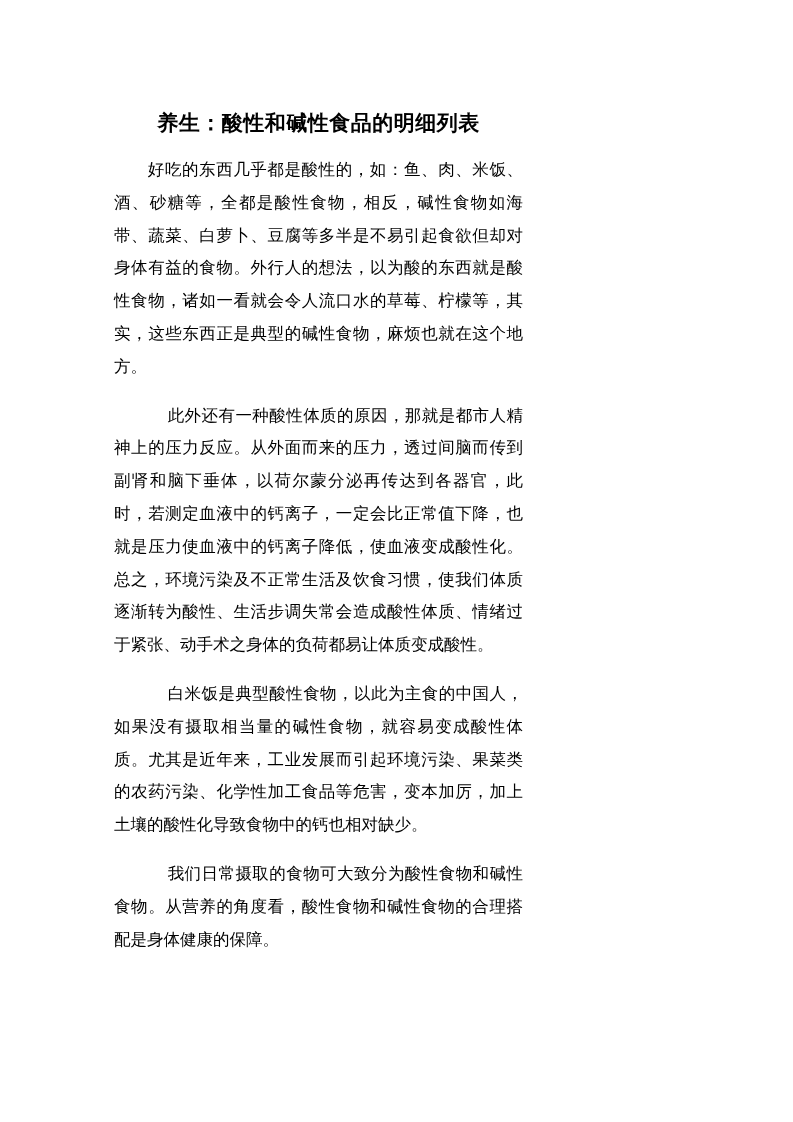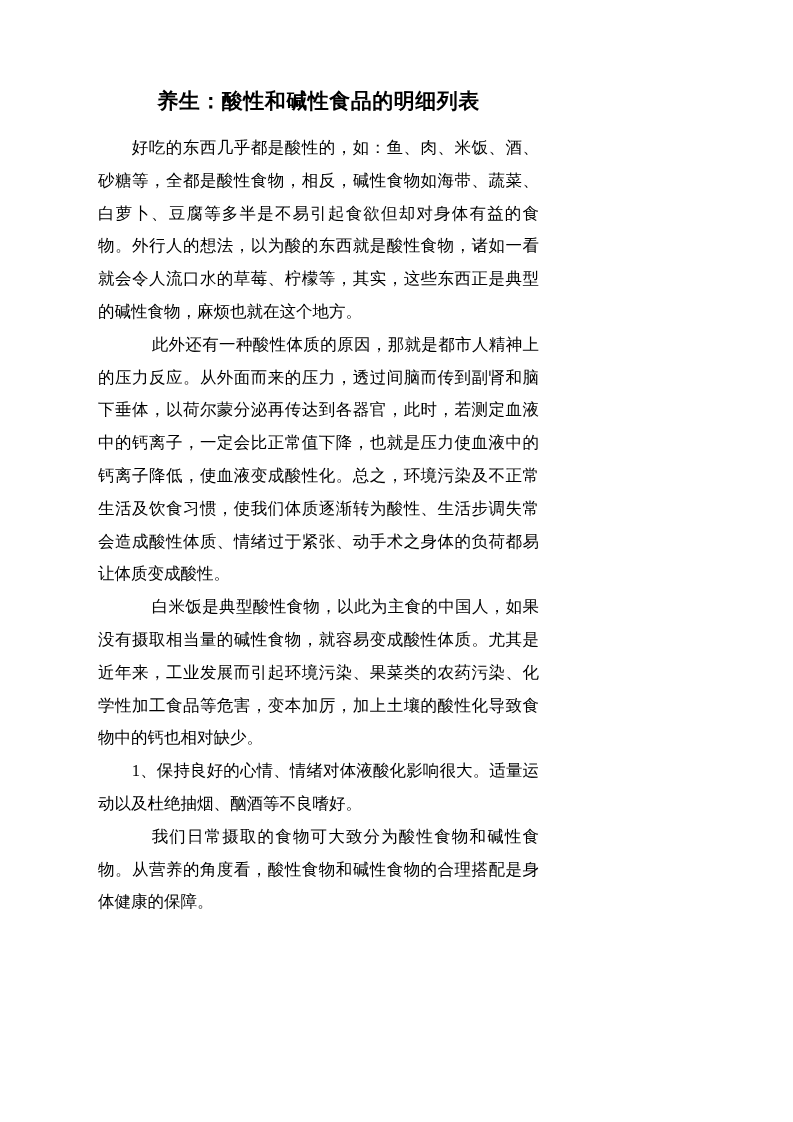--- a/index.html
+++ b/index.html
@@ -6,55 +6,54 @@
     margin: 0;
     padding: 0;
     background: #ffffff;
   }
   .page {
     position: relative;
     width: 636px;
     height: 1122px;
     box-sizing: border-box;
     background: #ffffff;
-    padding: 86px 97px 40px 98px;
+    padding: 108px 97px 40px 98px;
     font-family: "Liberation Serif", "DejaVu Serif", serif;
     color: #000000;
     overflow: hidden;
   }
   .doc-title {
     font-size: 21px;
     font-weight: bold;
     text-align: center;
     margin: 0 0 16px 0;
     line-height: 30px;
     letter-spacing: 0.5px;
   }
   .para {
     font-size: 16.5px;
     line-height: 32.8px;
     text-align: justify;
-    margin: 0;
+    margin: 16px;
     word-break: break-all;
   }
   .indent-sm { text-indent: 2.05em; }
   .indent-lg { text-indent: 3.25em; }
 </style>
 </head>
 <body>
 
 <div class="page">
   <h1 class="doc-title">养生：酸性和碱性食品的明细列表</h1>
 
   <p class="para indent-sm">好吃的东西几乎都是酸性的，如：鱼、肉、米饭、酒、砂糖等，全都是酸性食物，相反，碱性食物如海带、蔬菜、白萝卜、豆腐等多半是不易引起食欲但却对身体有益的食物。外行人的想法，以为酸的东西就是酸性食物，诸如一看就会令人流口水的草莓、柠檬等，其实，这些东西正是典型的碱性食物，麻烦也就在这个地方。</p>
 
 
   <p class="para indent-lg">此外还有一种酸性体质的原因，那就是都市人精神上的压力反应。从外面而来的压力，透过间脑而传到副肾和脑下垂体，以荷尔蒙分泌再传达到各器官，此时，若测定血液中的钙离子，一定会比正常值下降，也就是压力使血液中的钙离子降低，使血液变成酸性化。总之，环境污染及不正常生活及饮食习惯，使我们体质逐渐转为酸性、生活步调失常会造成酸性体质、情绪过于紧张、动手术之身体的负荷都易让体质变成酸性。</p>
 
   <p class="para indent-lg">白米饭是典型酸性食物，以此为主食的中国人，如果没有摄取相当量的碱性食物，就容易变成酸性体质。尤其是近年来，工业发展而引起环境污染、果菜类的农药污染、化学性加工食品等危害，变本加厉，加上土壤的酸性化导致食物中的钙也相对缺少。</p>
 
-  <p class="para indent-sm">1、保持良好的心情、情绪对体液酸化影响很大。适量运动以及杜绝抽烟、酗酒等不良嗜好。</p>
 
 
 
 
   <p class="para indent-lg">我们日常摄取的食物可大致分为酸性食物和碱性食物。从营养的角度看，酸性食物和碱性食物的合理搭配是身体健康的保障。</p>
 </div>
 
 </body></html>

